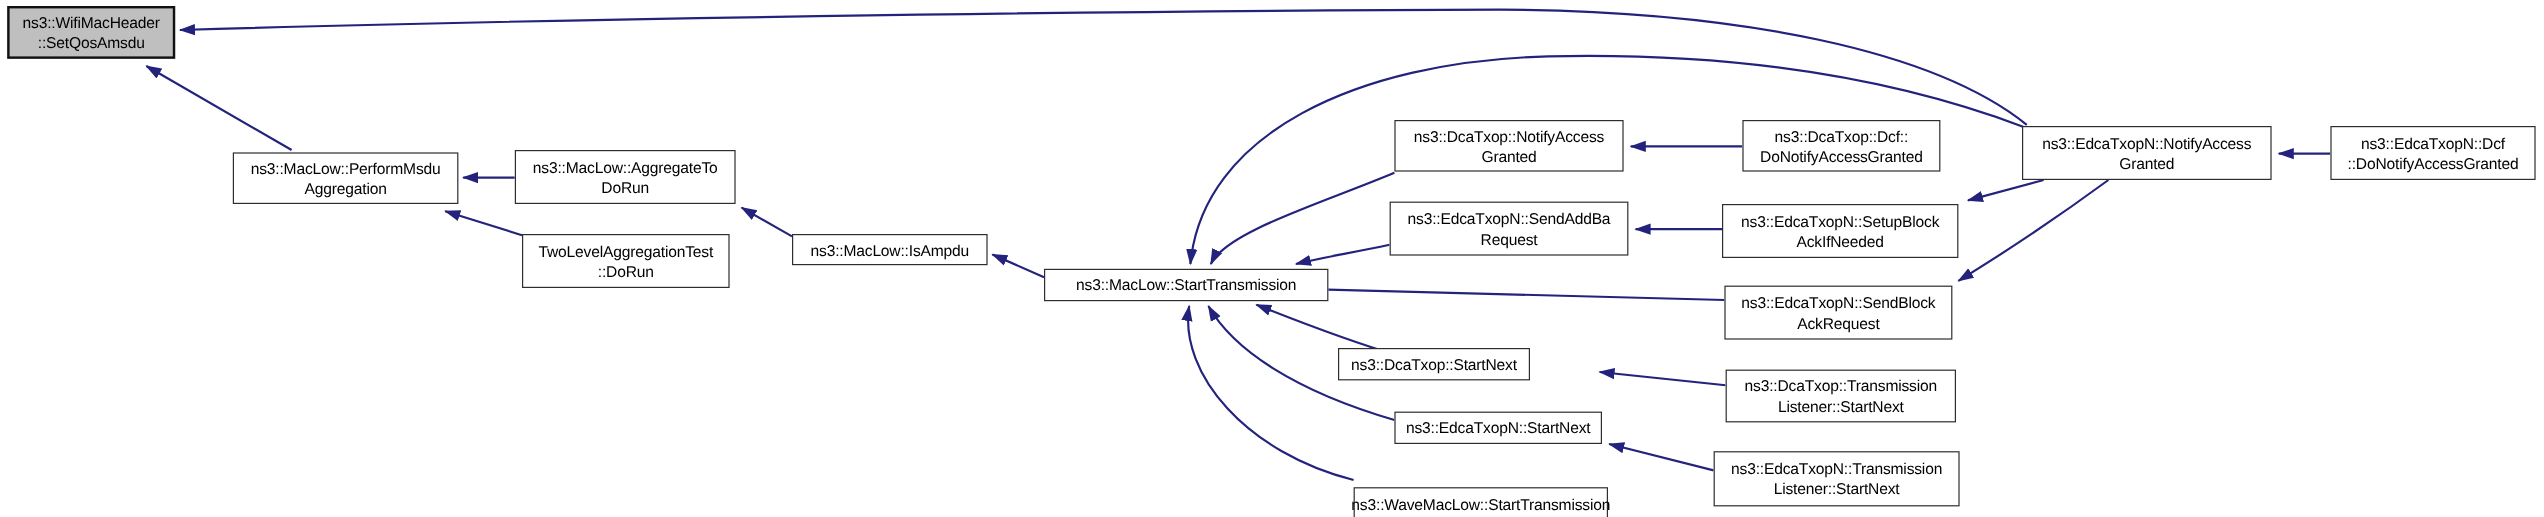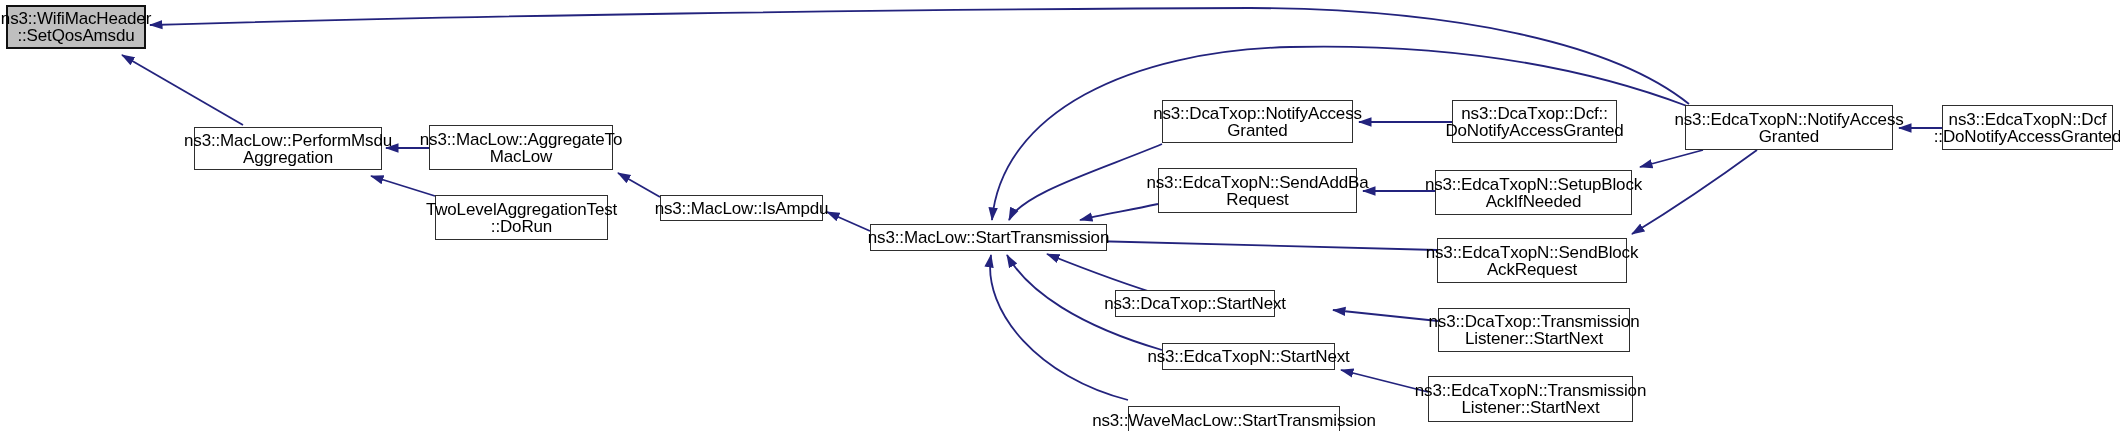--- a/index.html
+++ b/index.html
@@ -29,21 +29,21 @@
   .node {
     position: absolute;
     box-sizing: border-box;
     background: var(--node-fill, #ffffff);
     border: 1.4px solid var(--node-border, #2e2e2e);
     display: flex;
     flex-direction: column;
     justify-content: center;
     align-items: center;
     text-align: center;
-    font-size: 17px;
+    font-size: 13px;
     line-height: 17px;
     letter-spacing: -0.15px;
     color: #000000;
     white-space: nowrap;
     cursor: pointer;
   }
   .node.root {
     background: var(--root-fill, #bfbfbf);
     border: 2.2px solid #111111;
     cursor: default;
@@ -87,21 +87,21 @@
       <div class="node root" style="left: 6px; top: 5px; width: 140px; height: 44px;">
         <span class="nline">ns3::WifiMacHeader</span>
         <span class="nline">::SetQosAmsdu</span>
       </div>
       <div class="node" style="left: 194px; top: 127px; width: 188px; height: 43px;">
         <span class="nline">ns3::MacLow::PerformMsdu</span>
         <span class="nline">Aggregation</span>
       </div>
       <div class="node" style="left: 429px; top: 125px; width: 184px; height: 45px;">
         <span class="nline">ns3::MacLow::AggregateTo</span>
-        <span class="nline">MacLow</span>
+        <span class="nline">DoRun</span>
       </div>
       <div class="node" style="left: 435px; top: 195px; width: 173px; height: 45px;">
         <span class="nline">TwoLevelAggregationTest</span>
         <span class="nline">::DoRun</span>
       </div>
       <div class="node" style="left: 660px; top: 195px; width: 163px; height: 26px;">
         <span class="nline">ns3::MacLow::IsAmpdu</span>
       </div>
       <div class="node" style="left: 870px; top: 224px; width: 237px; height: 27px;">
         <span class="nline">ns3::MacLow::StartTransmission</span>

